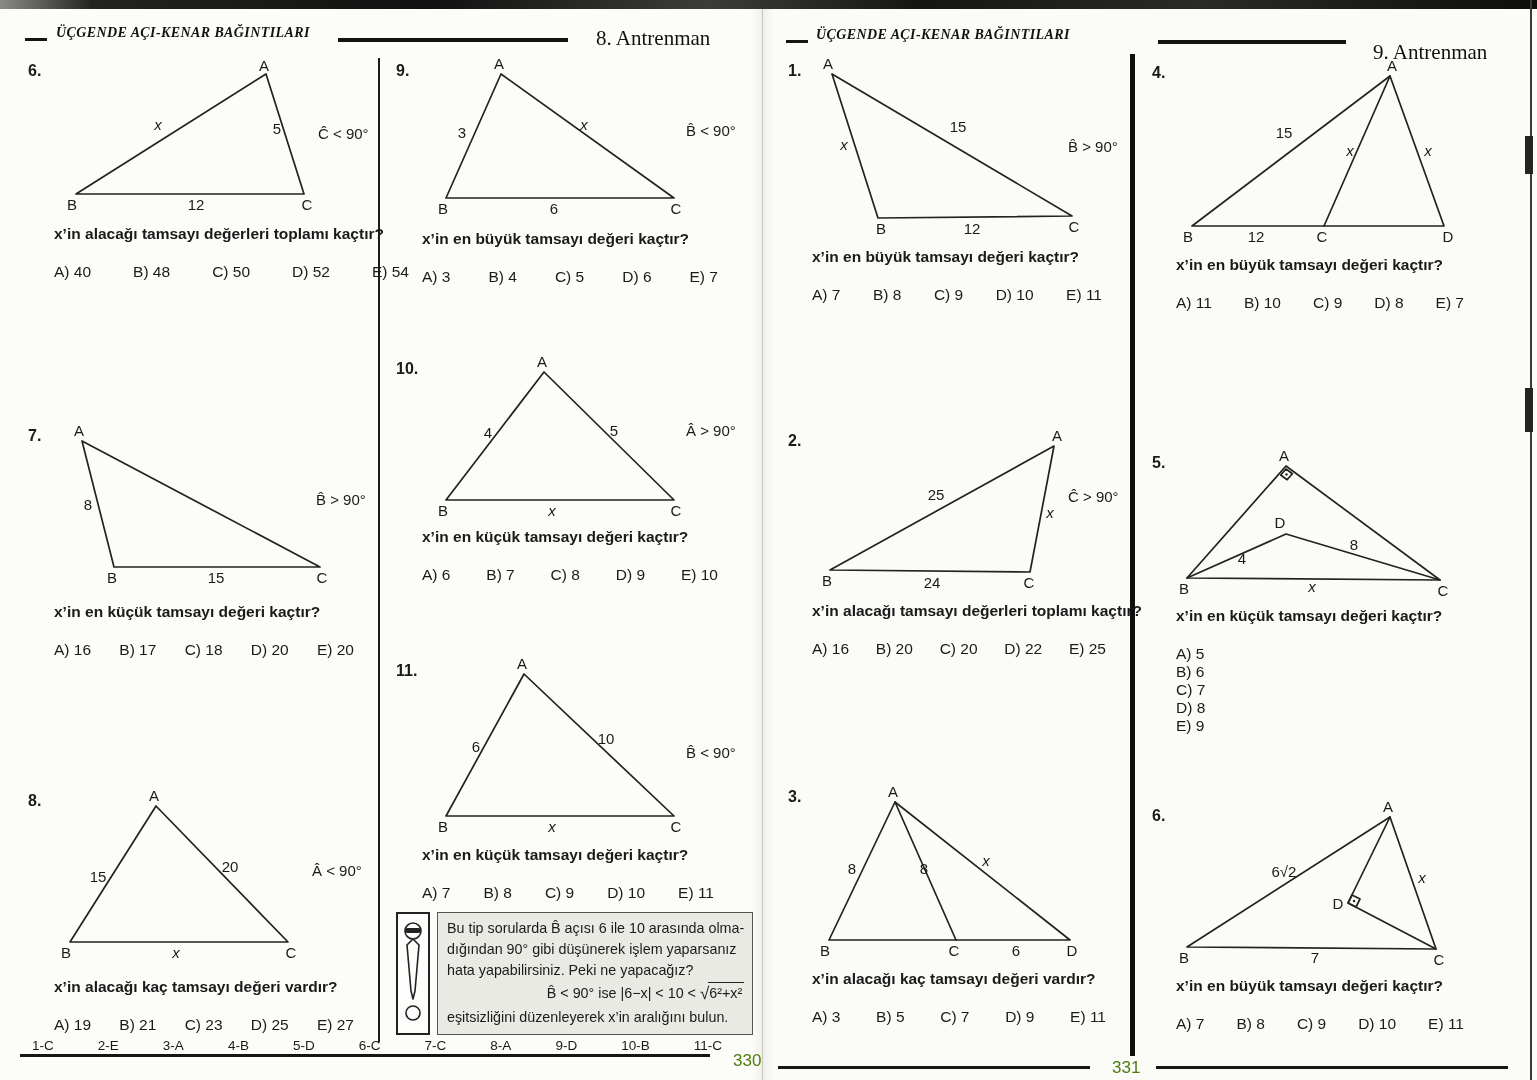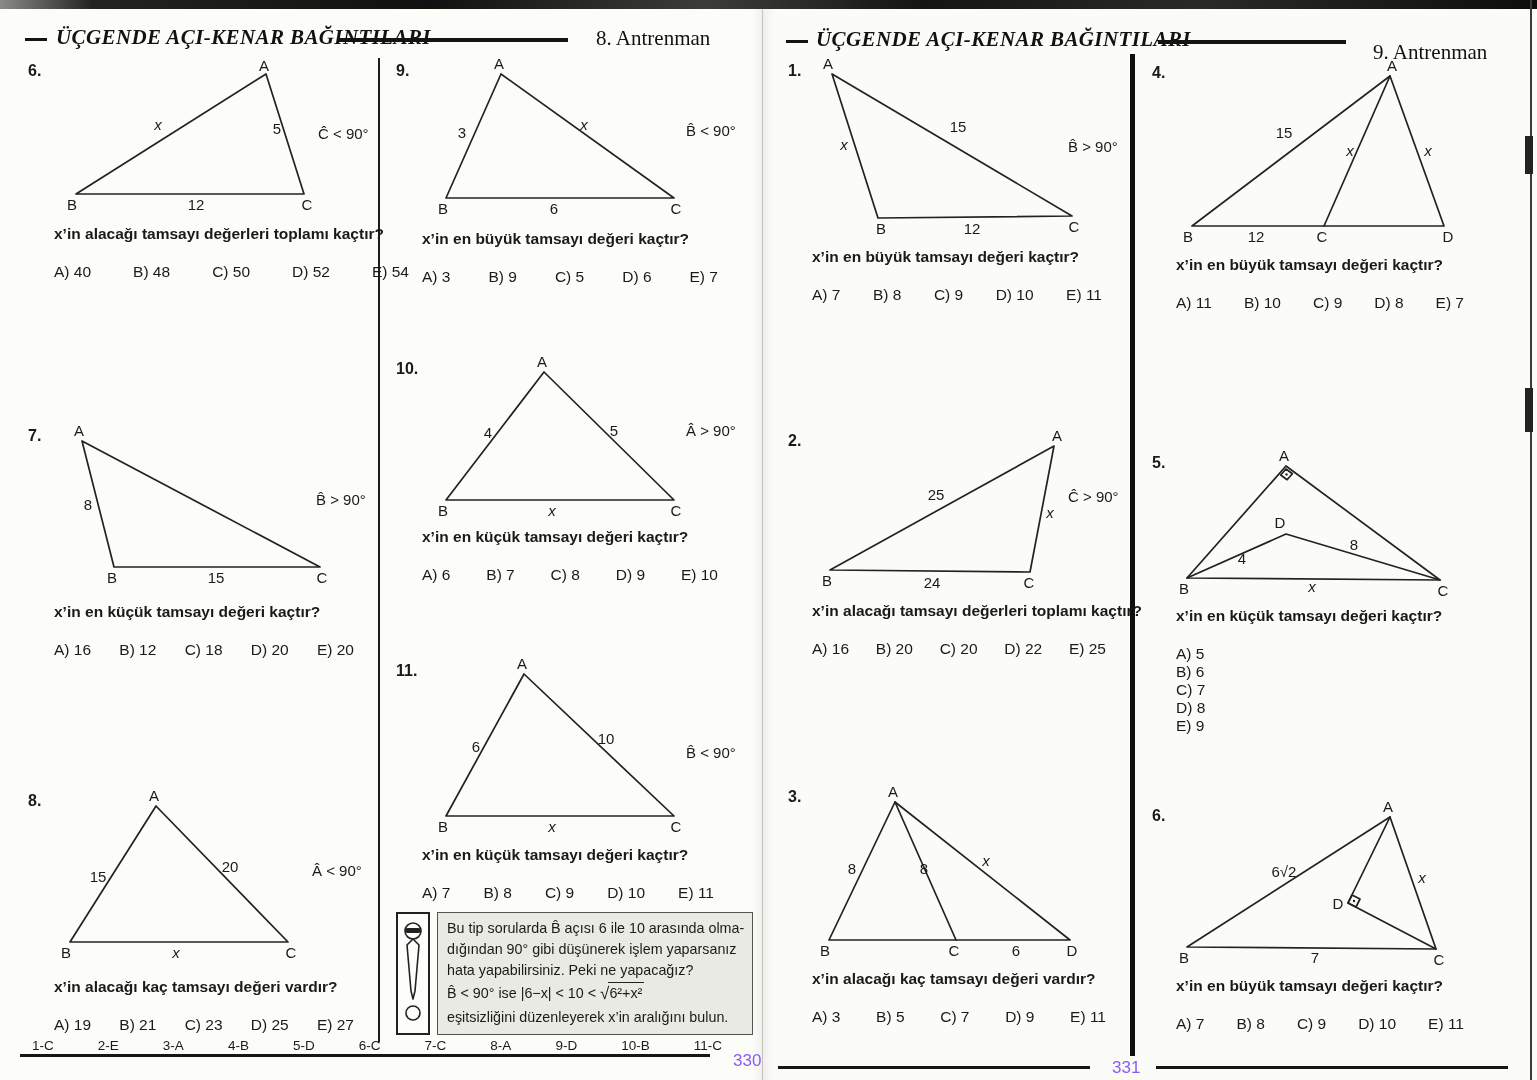--- a/index.html
+++ b/index.html
@@ -16,48 +16,48 @@
     background:linear-gradient(90deg,rgba(0,0,0,0) 0%,rgba(0,0,0,0.05) 48%,rgba(0,0,0,0) 100%);}
   .gutter-line{position:absolute;left:762px;top:9px;width:1px;height:1071px;background:#c7c5bd;}
   .edge-line{position:absolute;left:1530px;top:0;width:2px;height:1080px;background:#3a3a36;}
   .edge-mark{position:absolute;left:1525px;width:8px;background:#23231f;}
   .col-divider-thin{position:absolute;left:378px;top:58px;width:2px;height:984px;background:#1c1c1a;}
   .col-divider-thick{position:absolute;left:1130px;top:54px;width:5px;height:1002px;background:#0f0f0d;}
 
   
   .hdr-dash{position:absolute;height:3px;background:#141414;}
   .hdr-title{position:absolute;font-family:"Liberation Serif",serif;font-style:italic;font-weight:600;
-    font-size:21px;letter-spacing:0.4px;color:#121210;white-space:nowrap;}
+    font-size:14px;letter-spacing:0.4px;color:#121210;white-space:nowrap;}
   .hdr-rule{position:absolute;height:4px;background:#141414;}
   .hdr-antrenman{position:absolute;font-family:"Liberation Serif",serif;font-size:21px;color:#121210;white-space:nowrap;}
 
   
   .problem{position:absolute;}
   .pnum{position:absolute;left:0;top:2px;font-weight:bold;font-size:16px;}
   svg.fig{display:block;margin-left:8px;overflow:visible;}
   svg.fig path{stroke:#222220;stroke-width:1.7;fill:none;stroke-linejoin:round;stroke-linecap:round;}
   svg.fig text{font-family:"Liberation Sans",sans-serif;font-size:15px;fill:#1a1a18;}
   svg.fig text.it{font-style:italic;}
   svg.fig circle{fill:#222220;stroke:none;}
   .question{font-weight:bold;font-size:15.5px;margin:10px 0 0 26px;white-space:nowrap;}
   .options{display:flex;justify-content:space-between;margin:20px 0 0 26px;font-size:15.5px;white-space:nowrap;}
 
   
   .note-wrap{position:absolute;left:396px;top:912px;width:340px;display:flex;align-items:stretch;}
   .mascot-box{width:40px;border:2px solid #222;background:#fdfdfb;margin-right:7px;display:flex;align-items:center;justify-content:center;}
   .note-box{flex:1;background:#eaeae4;border:1px solid #55544f;padding:5px 8px 6px 9px;font-size:14.3px;line-height:1.48;}
   .note-line{white-space:nowrap;}
-  .formula{white-space:nowrap;}
+  .formula{white-space:nowrap;text-align:right;}
   .sqrt{display:inline-block;font-size:17px;vertical-align:-1px;}
   .radicand{display:inline-block;border-top:1.5px solid #222;padding:0 2px 0 1px;margin-left:-1px;}
 
   
   .answer-key{position:absolute;left:32px;top:1038px;width:690px;display:flex;justify-content:space-between;font-size:13.5px;text-align:center;}
   .footer-rule{position:absolute;height:3px;background:#161614;}
-  .page-num{position:absolute;font-size:17px;color:#8b5cf6;}
+  .page-num{position:absolute;font-size:17px;color:#4d7c0f;}
 </style>
 </head>
 <body>
 
 <div class="scan-top-strip"></div>
 <div class="page" id="page-left"></div>
 <div class="page" id="page-right"></div>
 <div class="gutter-band"></div>
 <div class="gutter-line"></div>
 <div class="edge-line"></div>
@@ -105,21 +105,21 @@
     <text x="43" y="11" text-anchor="middle">A</text>
     <text x="76" y="158" text-anchor="middle">B</text>
     <text x="286" y="158" text-anchor="middle">C</text>
     <text x="52" y="85" text-anchor="middle">8</text>
     <text x="180" y="158" text-anchor="middle">15</text>
     <text x="280" y="80">B̂ &gt; 90°</text>
   </svg>
   <div class="question">x’in en küçük tamsayı değeri kaçtır?</div>
   <div class="options" style="width:300px;">
     <span>A) 16</span>
-    <span>B) 12</span>
+    <span>B) 17</span>
     <span>C) 18</span>
     <span>D) 20</span>
     <span>E) 20</span>
   </div>
 </div>
 
 <div class="problem" style="left:28px;top:790px;width:332px;">
   <span class="pnum">8.</span>
   <svg class="fig" width="344" height="178" viewBox="0 0 344 178">
     <path d="M34,152 L120,16 L252,152 Z"></path>
@@ -149,21 +149,21 @@
     <text x="39" y="154" text-anchor="middle">B</text>
     <text x="272" y="154" text-anchor="middle">C</text>
     <text x="58" y="78" text-anchor="middle">3</text>
     <text x="180" y="70" text-anchor="middle" class="it">x</text>
     <text x="150" y="154" text-anchor="middle">6</text>
     <text x="282" y="76">B̂ &lt; 90°</text>
   </svg>
   <div class="question">x’in en büyük tamsayı değeri kaçtır?</div>
   <div class="options" style="width:296px;">
     <span>A) 3</span>
-    <span>B) 9</span>
+    <span>B) 4</span>
     <span>C) 5</span>
     <span>D) 6</span>
     <span>E) 7</span>
   </div>
 </div>
 
 <div class="problem" style="left:396px;top:358px;width:335px;">
   <span class="pnum">10.</span>
   <svg class="fig" width="344" height="160" viewBox="0 0 344 160">
     <path d="M42,142 L140,14 L270,142 Z"></path>

